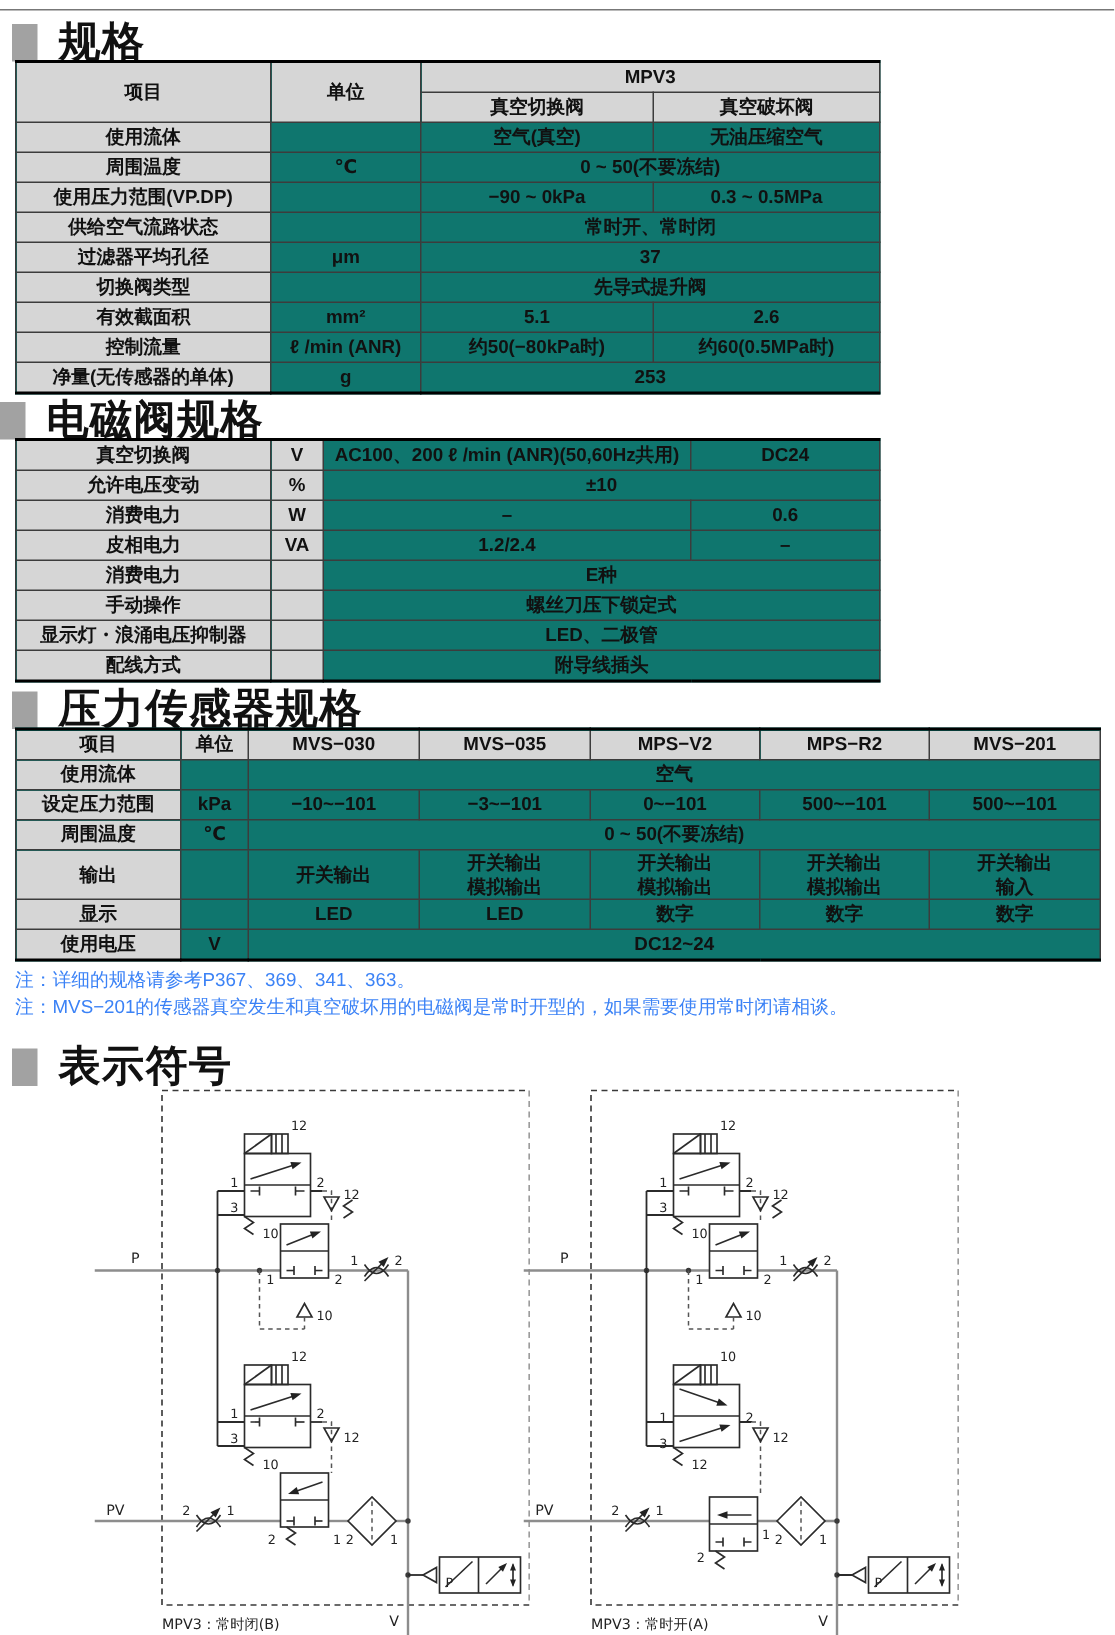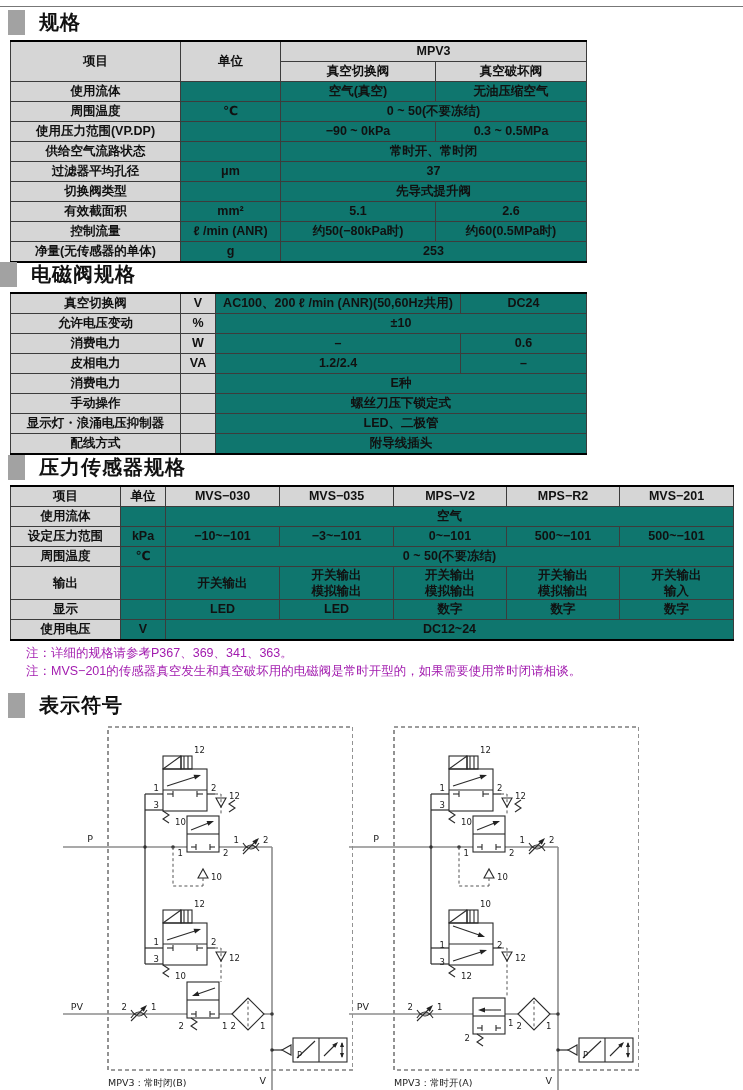--- a/index.html
+++ b/index.html
@@ -2,33 +2,33 @@
 <html><head>
 <meta charset="utf-8">
 <style>
   html,body{margin:0;padding:0;background:#fff;}
   body{font-family:"Liberation Sans","DejaVu Sans",sans-serif;color:#111;}
   .page{position:relative;width:743px;height:1090px;background:#fff;overflow:hidden;}
   .toprule{position:absolute;top:6px;left:0;width:743px;border-top:1px solid #777;}
 
   .sec{position:absolute;display:flex;align-items:center;}
   .sec .sq{width:17px;height:25px;background:#a2a2a2;margin-right:14px;}
-  .sec .ttl{font-size:20px;font-weight:bold;letter-spacing:1px;}
+  .sec .ttl{font-size:28px;font-weight:bold;letter-spacing:1px;}
 
   table.t{border-collapse:collapse;table-layout:fixed;position:absolute;background:#0f766e;
           border-top:2px solid #000;border-bottom:2px solid #000;}
   table.t td{border:1px solid #3c3c3c;font-size:12.5px;text-align:center;
              padding:0 3px;height:19px;line-height:15px;font-weight:bold;
              overflow:hidden;white-space:nowrap;}
   td.lab{background:#d6d6d6;}
   td.left{text-align:left;padding-left:5px;}
   td.two{height:36px;white-space:normal;}
   td.two span{display:block;line-height:16px;}
 
-  .notes{position:absolute;font-size:12.5px;line-height:18px;color:#a21caf;margin-left:16px;}
+  .notes{position:absolute;font-size:12.5px;line-height:18px;color:#3b82f6;}
   .notes div{white-space:nowrap;}
 
   .diagrams{position:absolute;top:720px;left:0;width:743px;height:370px;}
   .diagrams svg{position:absolute;top:0;}
   svg text{font-size:8.5px;fill:#222;font-family:"DejaVu Sans","Liberation Sans",sans-serif;}
   svg text.cap{font-size:9.5px;}
   .fl{stroke:#8d8d8d;stroke-width:1.6;fill:none;}          
   .bus{stroke:#2b2b2b;stroke-width:1.2;fill:none;}         
   .cmp{stroke:#2b2b2b;stroke-width:1.1;fill:none;}         
   .dsh{stroke:#555;stroke-width:1;fill:none;stroke-dasharray:3,2.6;}

